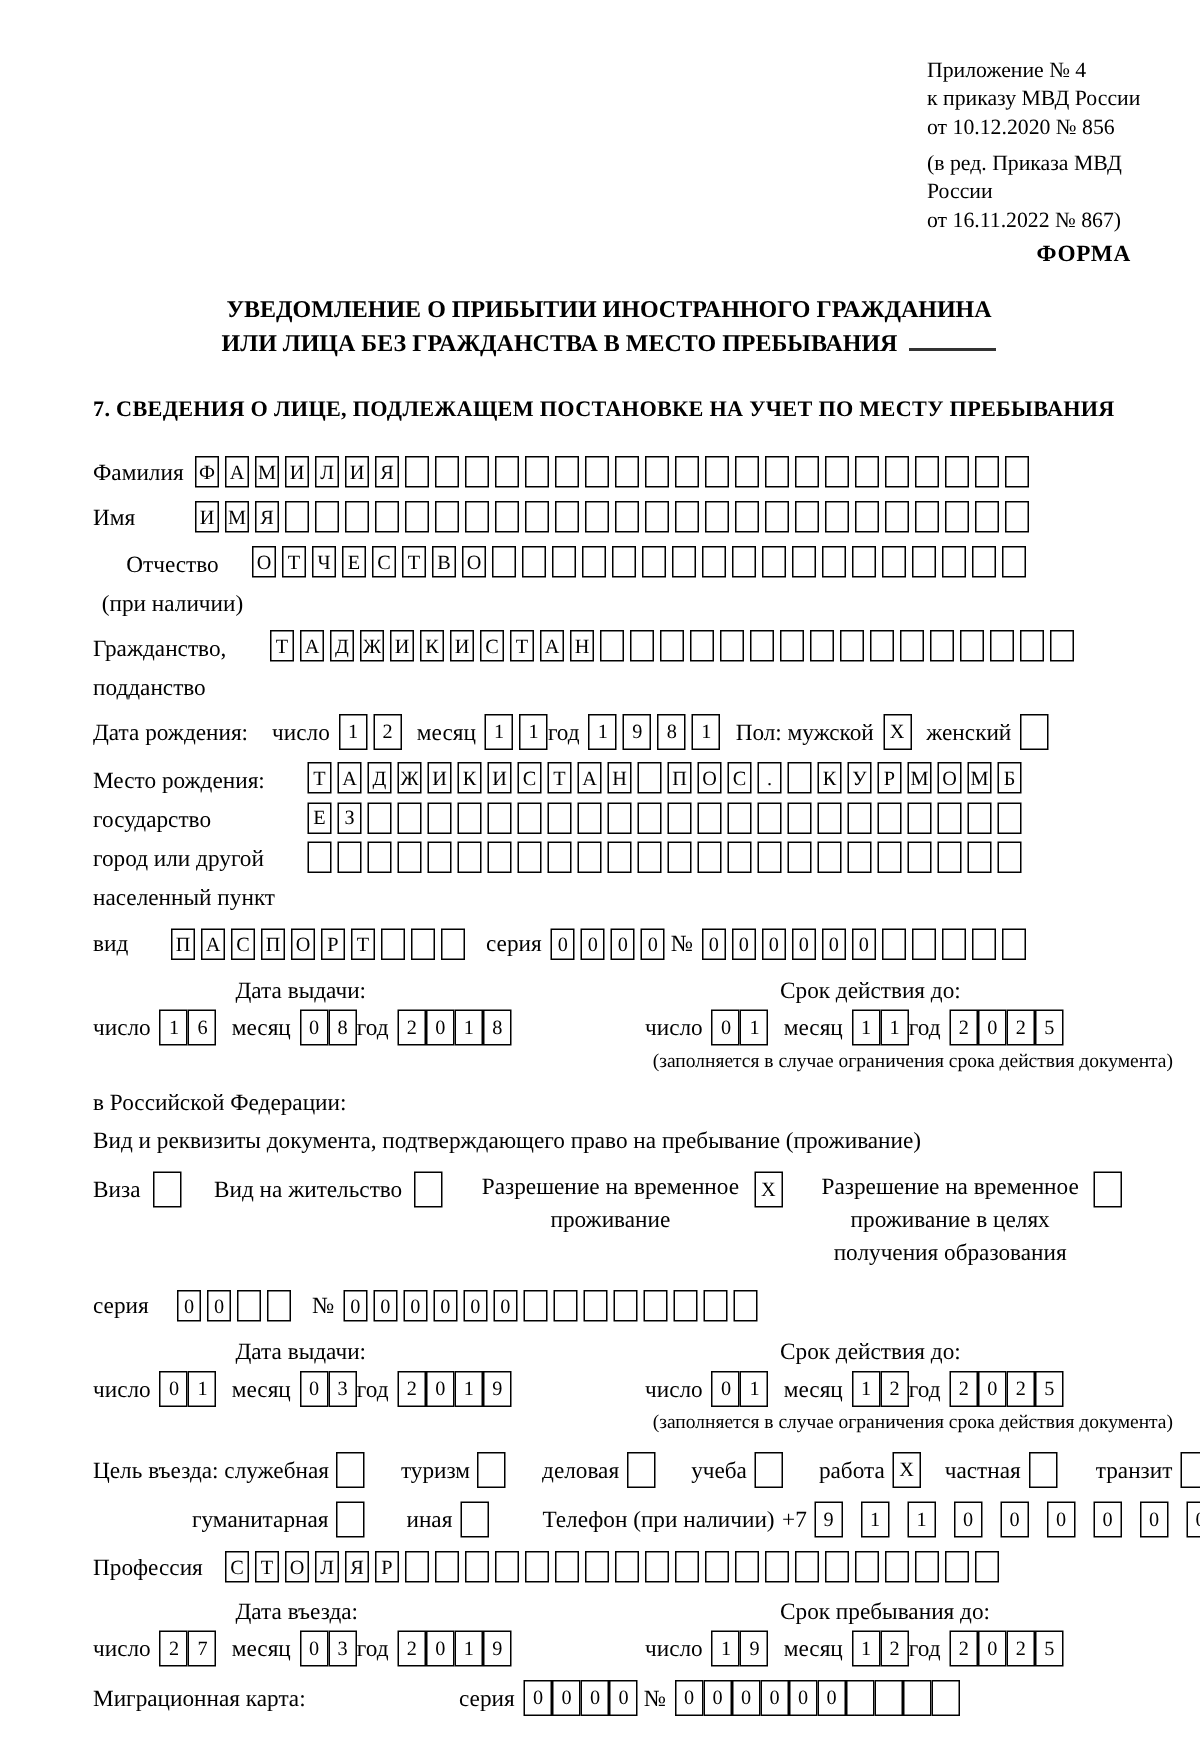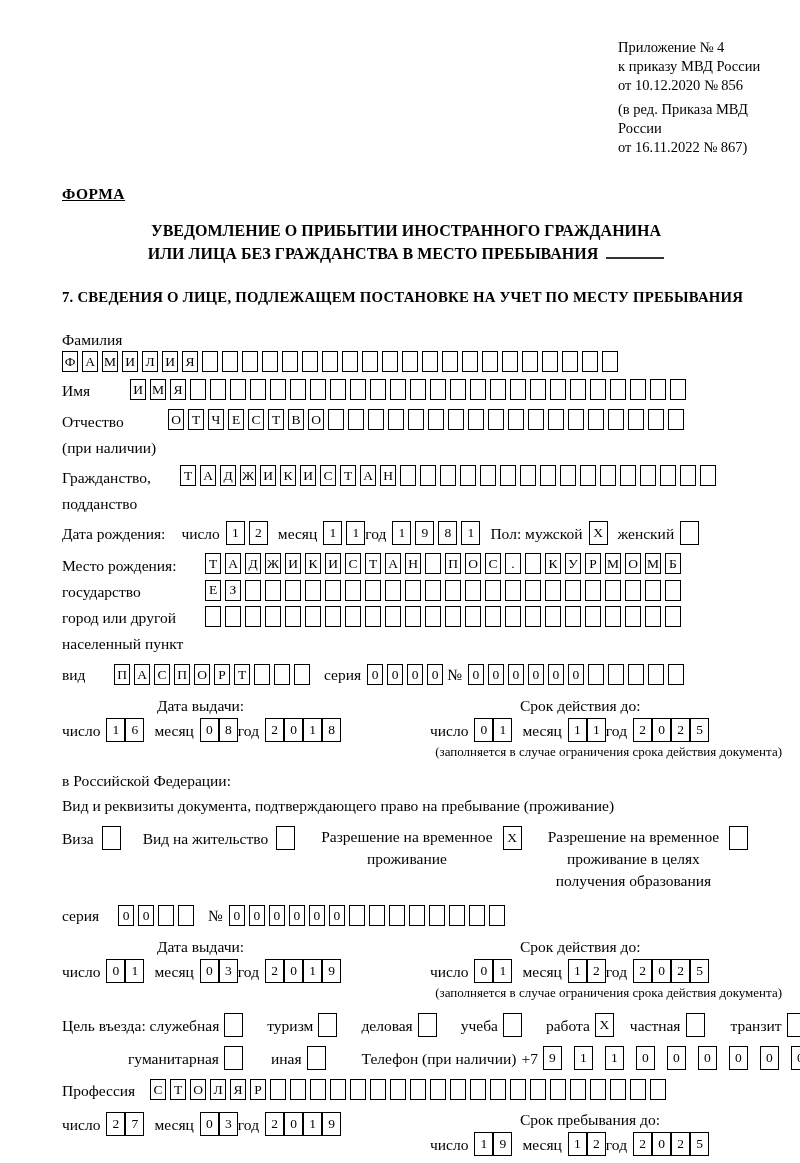--- a/index.html
+++ b/index.html
@@ -11,21 +11,21 @@
     background: #fff;
     color: #000;
     font-family: "Liberation Serif", "DejaVu Serif", serif;
     font-size: 15.5px;
     padding: 38px 10px 10px 62px;
     overflow: hidden;
   }
   
   .annex { margin-left: 556px; font-size: 14.5px; line-height: 19px; }
   .annex .grp2 { margin-top: 5px; }
-  .form-label { text-align: left; padding-right: 36px; font-weight: bold; margin-top: 28px; font-size: 15.5px; letter-spacing: .5px; text-decoration: underline; }
+  .form-label { text-align: right; padding-right: 36px; font-weight: bold; margin-top: 4px; font-size: 15.5px; letter-spacing: .5px; }
   .title { text-align: center; font-weight: bold; font-size: 16px; line-height: 23px; margin-top: 16px; padding-right: 40px; }
   .blank-line { display:inline-block; width: 58px; border-bottom: 2px solid #333; height: 14px; margin-left: 8px; }
   .sec-heading { font-weight: bold; font-size: 14.8px; margin-top: 24px; letter-spacing: .2px; }
   
   .row { display: flex; align-items: flex-start; margin-top: 7px; }
   .lbl { line-height: 23px; white-space: nowrap; }
   .lbl-lines div { line-height: 26px; white-space: nowrap; }
   .boxes { display: flex; flex-wrap: nowrap; }
   .box {
     display: inline-flex; align-items: center; justify-content: center;
@@ -75,21 +75,21 @@
 
   <div class="title">
     <div>УВЕДОМЛЕНИЕ О ПРИБЫТИИ ИНОСТРАННОГО ГРАЖДАНИНА</div>
     <div>
       <span>ИЛИ ЛИЦА БЕЗ ГРАЖДАНСТВА В МЕСТО ПРЕБЫВАНИЯ</span><span class="blank-line"></span>
     </div>
   </div>
 
   <div class="sec-heading">7. СВЕДЕНИЯ О ЛИЦЕ, ПОДЛЕЖАЩЕМ ПОСТАНОВКЕ НА УЧЕТ ПО МЕСТУ ПРЕБЫВАНИЯ</div>
 
-  <div class="row" style="margin-top:22px;flex-direction:column;">
+  <div class="row" style="margin-top:22px;">
     <div class="lbl" style="width:68px;">Фамилия</div>
     <div class="boxes">
         <span class="box">Ф</span>
         <span class="box">А</span>
         <span class="box">М</span>
         <span class="box">И</span>
         <span class="box">Л</span>
         <span class="box">И</span>
         <span class="box">Я</span>
         <span class="box"></span>
@@ -144,21 +144,21 @@
         <span class="box"></span>
         <span class="box"></span>
         <span class="box"></span>
         <span class="box"></span>
         <span class="box"></span>
         <span class="box"></span>
       </div>
   </div>
 
   <div class="row">
-    <div class="lbl-lines" style="width:106px;">
+    <div class="lbl-lines" style="width:106px;text-align:center;">
       <div>Отчество</div>
       <div>(при наличии)</div>
     </div>
     <div class="boxes">
         <span class="box">О</span>
         <span class="box">Т</span>
         <span class="box">Ч</span>
         <span class="box">Е</span>
         <span class="box">С</span>
         <span class="box">Т</span>
@@ -628,20 +628,21 @@
         <span class="box"></span>
         <span class="box"></span>
         <span class="box"></span>
         <span class="box"></span>
         <span class="box"></span>
       </div>
   </div>
 
   <div class="dates-row" style="margin-top:8px;">
     <div class="date-group-left">
+      <div class="date-caption">Дата въезда:</div>
       <div class="fields" style="margin-top:2px;">
         <span class="lbl">число</span>
         <span class="boxes">
             <span class="box checkbox">2</span>
             <span class="box checkbox">7</span>
           </span>
         <span class="gap"></span>
         <span class="lbl">месяц</span>
         <span class="boxes">
             <span class="box checkbox">0</span>

